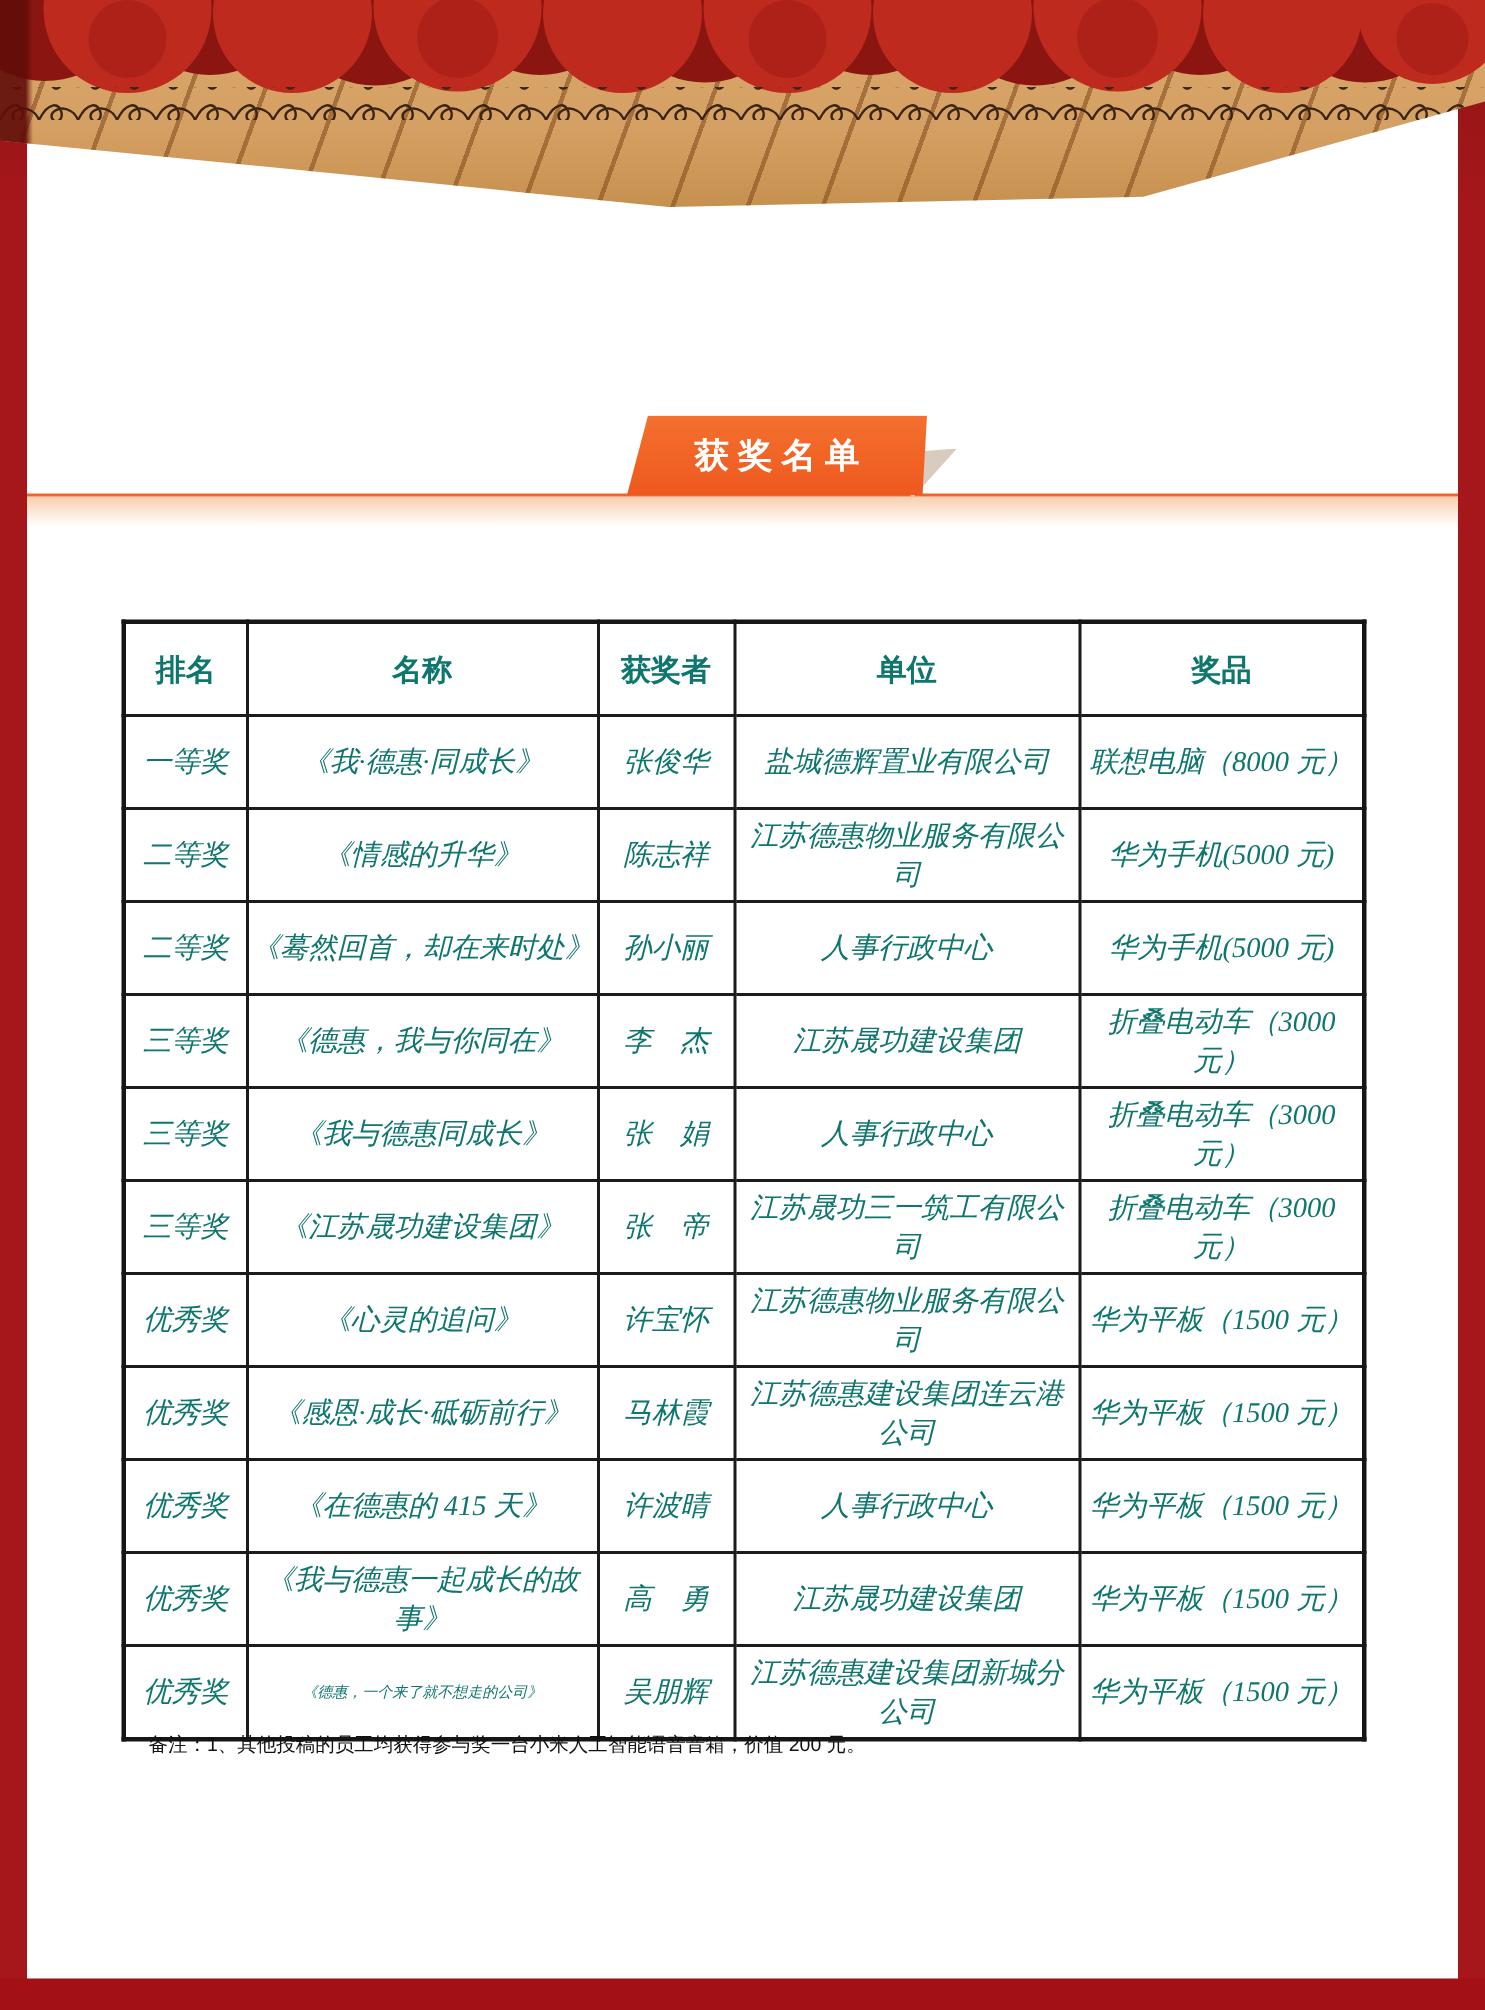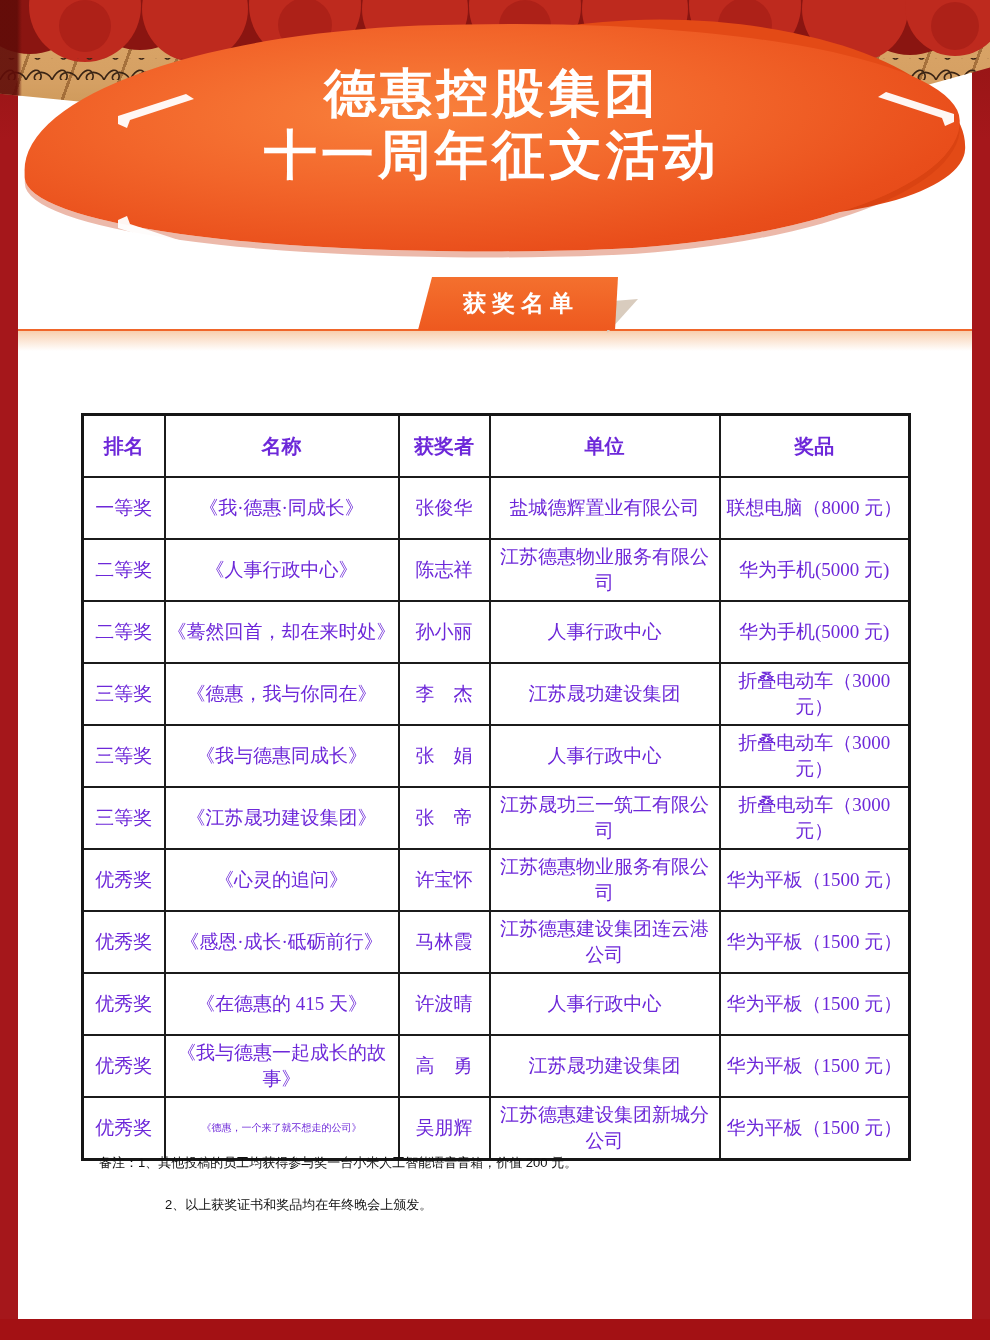--- a/index.html
+++ b/index.html
@@ -50,25 +50,25 @@
         clip-path:polygon(0 8%,100% 0,10% 100%);z-index:3;}
   .list-badge{position:absolute;left:418px;top:277px;width:200px;height:53px;z-index:4;
         background:linear-gradient(180deg,#f4702e,#ee591f);
         clip-path:polygon(7% 0,100% 0,98.5% 100%,0 100%);
         display:flex;align-items:center;justify-content:center;
         color:#fff;font-size:23px;font-weight:700;letter-spacing:6px;text-indent:6px;}
 
   
   table.awards{position:absolute;left:81px;top:413px;z-index:2;border-collapse:collapse;
         table-layout:fixed;width:827px;background:#fff;
-        font-family:"Liberation Serif", serif;color:#6d28d9;border:3px solid #161616;}
+        font-family:"Liberation Serif", serif;color:#0f766e;border:3px solid #161616;}
   table.awards th, table.awards td{border:2px solid #1b1b1b;text-align:center;vertical-align:middle;
         padding:0 2px;overflow:hidden;}
   table.awards th{height:60px;font-size:20px;font-weight:700;}
-  table.awards td{height:60px;font-size:19px;}
+  table.awards td{height:60px;font-size:19px;font-style:italic;}
   td.c-unit{font-size:17px;}
   td.c-prize{font-size:17px;}
   td.c-title.small{font-size:10px;}
 
   
   .notes{position:absolute;left:99px;top:1150px;width:840px;z-index:2;color:#111;
         font-size:13px;line-height:26px;}
   .notes .line1{display:flex;}
   .notes .line2{margin-top:16px;margin-left:66px;}
 </style>
@@ -116,48 +116,20 @@
           <circle cx="305" cy="25" r="27"></circle>
           <circle cx="525" cy="26" r="26"></circle>
         <circle cx="745" cy="25" r="27"></circle>
           <circle cx="955" cy="26" r="24"></circle>
       </g>
       <rect x="0" y="58" width="990" height="22" fill="url(#curl)"></rect>
     </svg>
     <div class="left-shade"></div>
   </div>
 
-  <div class="banner">
-    <div class="blob-back"></div>
-    <div class="blob"></div>
-    <div class="banner-title">
-      <div class="t1">德惠控股集团</div>
-      <div class="t2">十一周年征文活动</div>
-    </div>
-    <div class="bracket b-lt">
-      <svg width="80" height="40" viewBox="0 0 80 40">
-          <path d="M2,26 L70,4 L78,9 L14,30 L11,38 L2,34 Z" fill="#ffffff" opacity="0.95"></path>
-        </svg>
-    </div>
-    <div class="bracket b-lb">
-      <svg width="80" height="40" viewBox="0 0 80 40">
-          <path d="M2,26 L70,4 L78,9 L14,30 L11,38 L2,34 Z" fill="#ffffff" opacity="0.95"></path>
-        </svg>
-    </div>
-    <div class="bracket b-rt">
-      <svg width="80" height="40" viewBox="0 0 80 40">
-          <path d="M2,26 L70,4 L78,9 L14,30 L11,38 L2,34 Z" fill="#ffffff" opacity="0.95"></path>
-        </svg>
-    </div>
-    <div class="bracket b-rb">
-      <svg width="80" height="40" viewBox="0 0 80 40">
-          <path d="M2,26 L70,4 L78,9 L14,30 L11,38 L2,34 Z" fill="#ffffff" opacity="0.95"></path>
-        </svg>
-    </div>
-  </div>
 
   <div class="divider-strip"></div>
   <div class="badge-fold"></div>
   <div class="list-badge">获奖名单</div>
 
   <table class="awards">
     <colgroup>
       <col style="width:82px">
         <col style="width:234px">
         <col style="width:91px">
@@ -176,21 +148,21 @@
     <tbody>
         <tr>
           <td class="c-rank">一等奖</td>
           <td class="c-title">《我·德惠·同成长》</td>
           <td class="c-winner">张俊华</td>
           <td class="c-unit">盐城德辉置业有限公司</td>
           <td class="c-prize">联想电脑（8000 元）</td>
         </tr>
         <tr>
           <td class="c-rank">二等奖</td>
-          <td class="c-title">《人事行政中心》</td>
+          <td class="c-title">《情感的升华》</td>
           <td class="c-winner">陈志祥</td>
           <td class="c-unit">江苏德惠物业服务有限公司</td>
           <td class="c-prize">华为手机(5000 元)</td>
         </tr>
         <tr>
           <td class="c-rank">二等奖</td>
           <td class="c-title">《蓦然回首，却在来时处》</td>
           <td class="c-winner">孙小丽</td>
           <td class="c-unit">人事行政中心</td>
           <td class="c-prize">华为手机(5000 元)</td>
@@ -252,18 +224,15 @@
           <td class="c-prize">华为平板（1500 元）</td>
         </tr>
       </tbody>
   </table>
 
   <div class="notes">
     <div class="line1">
       <span>备注：</span>
       <span>1、其他投稿的员工均获得参与奖一台小米人工智能语音音箱，价值 200 元。</span>
     </div>
-    <div class="line2">
-      <span>2、以上获奖证书和奖品均在年终晚会上颁发。</span>
-    </div>
   </div>
 
 </div>
 
 </body></html>

